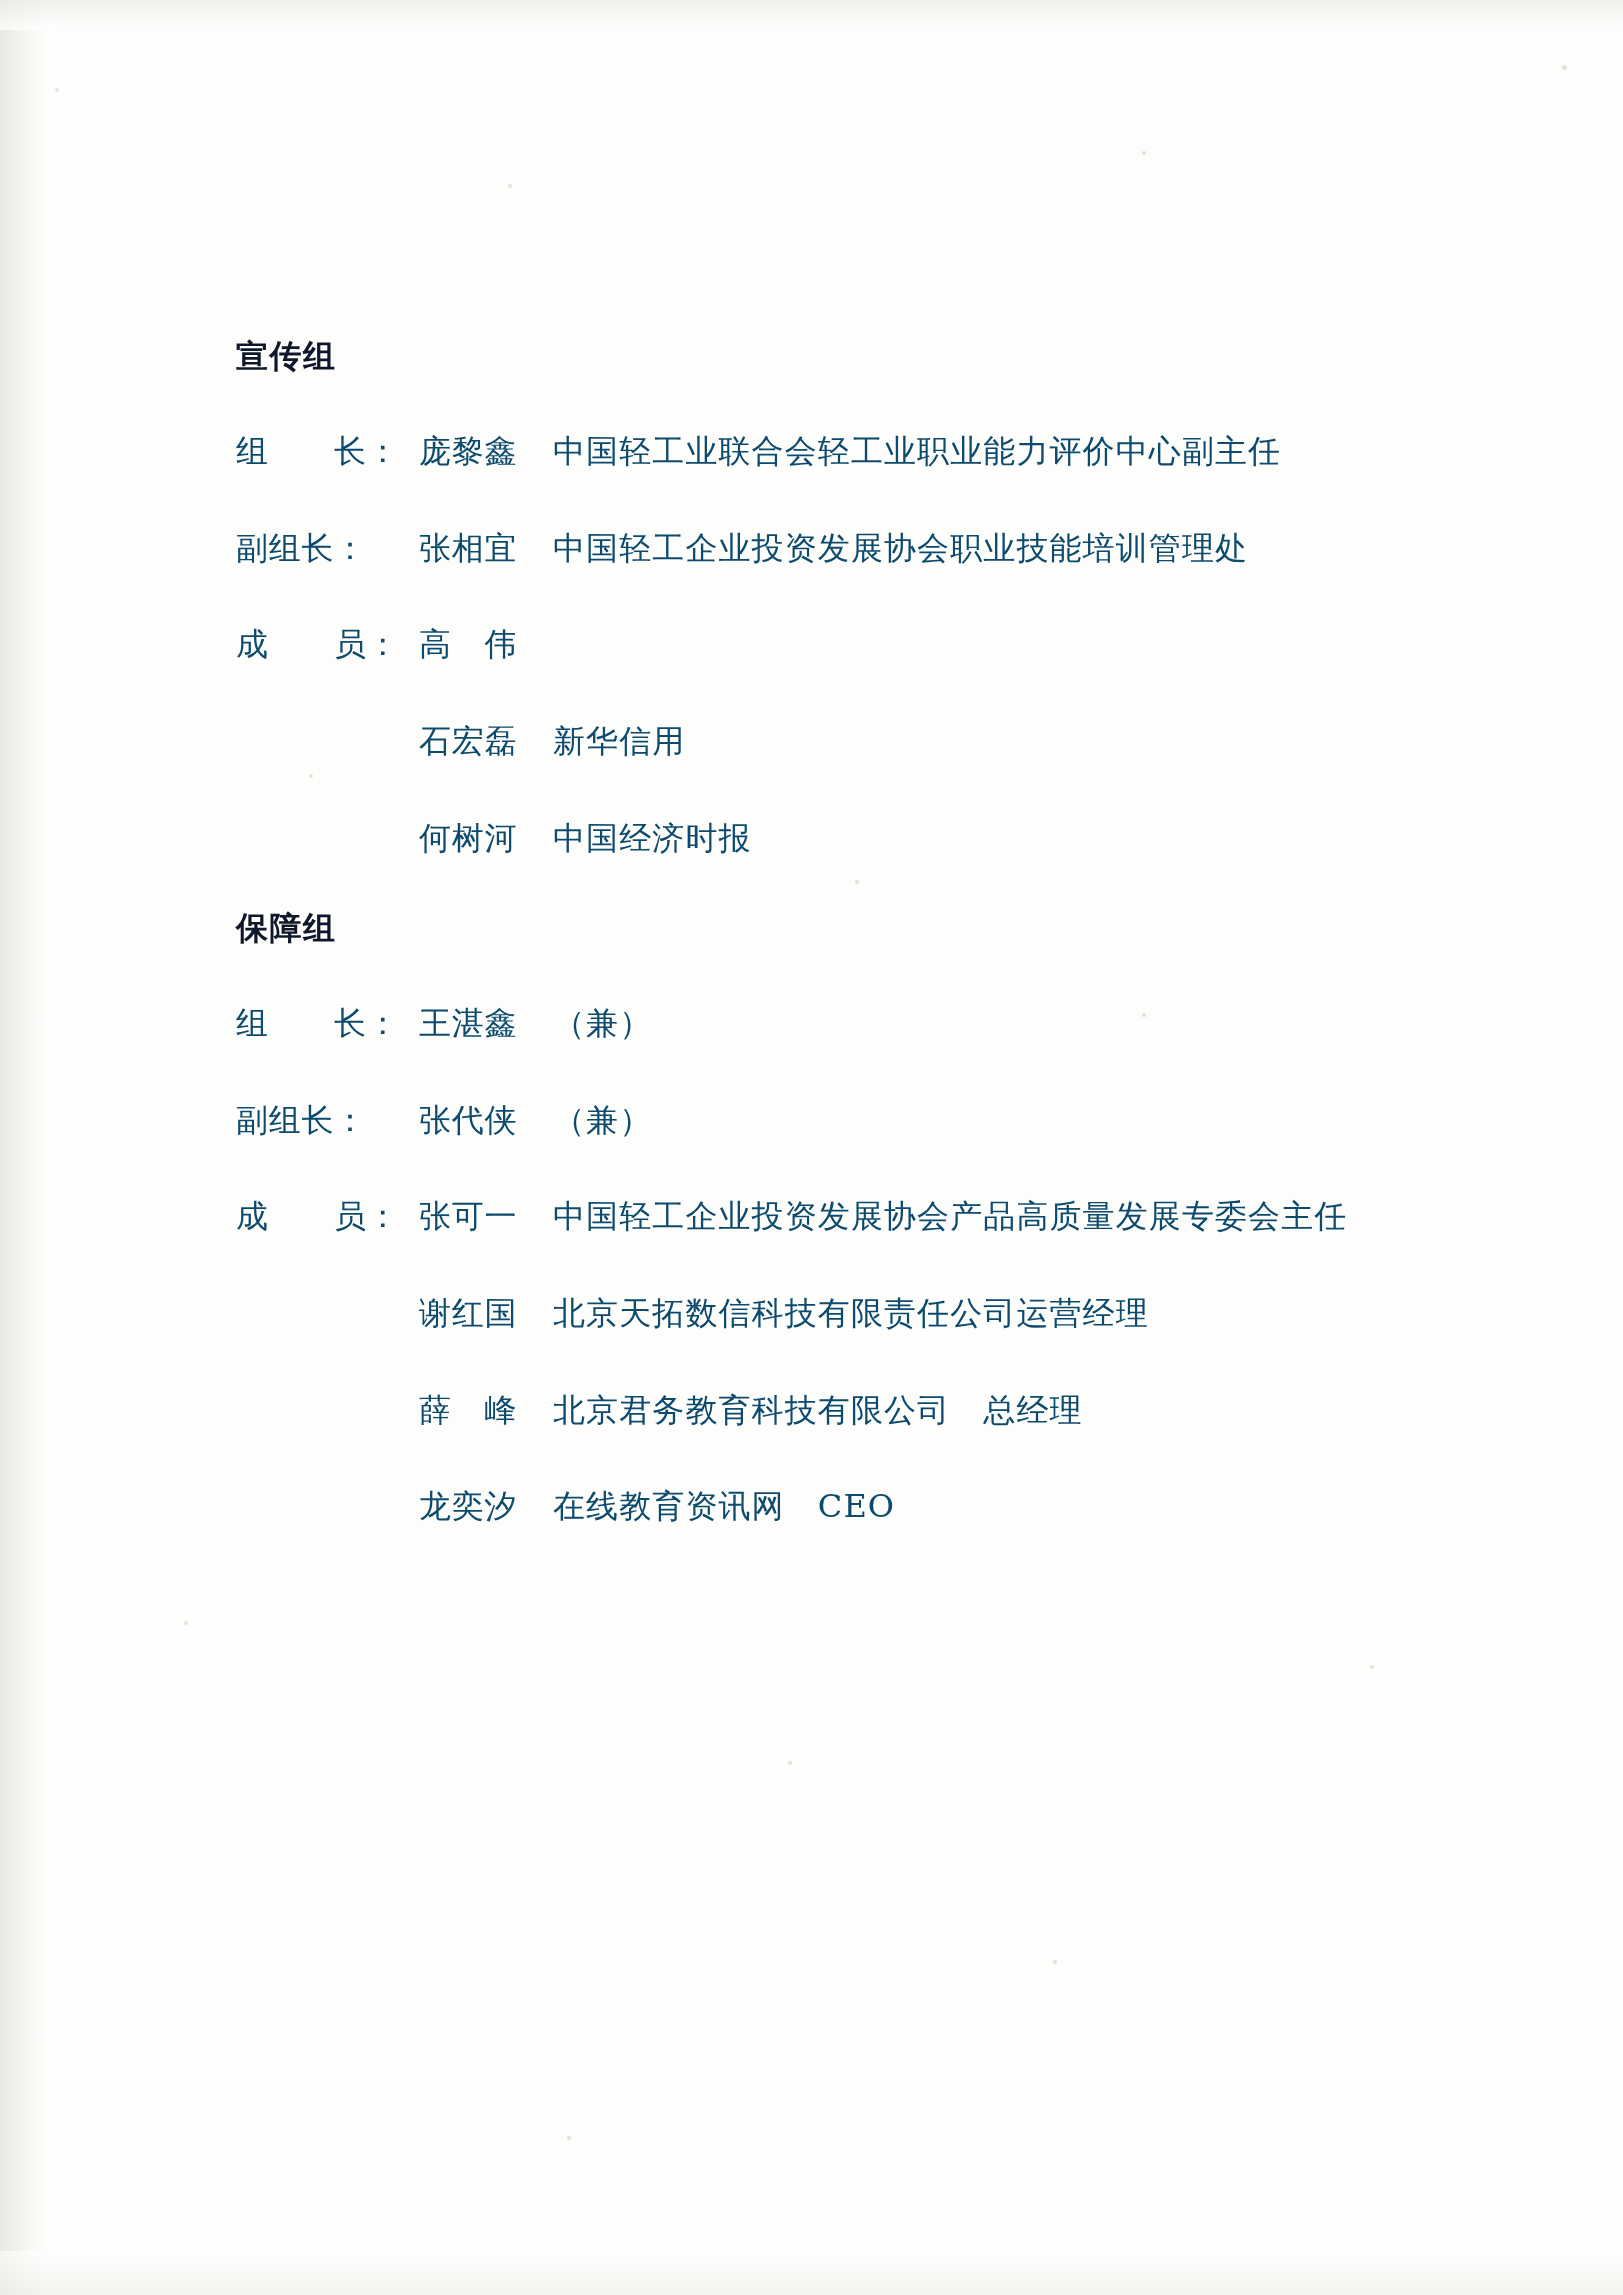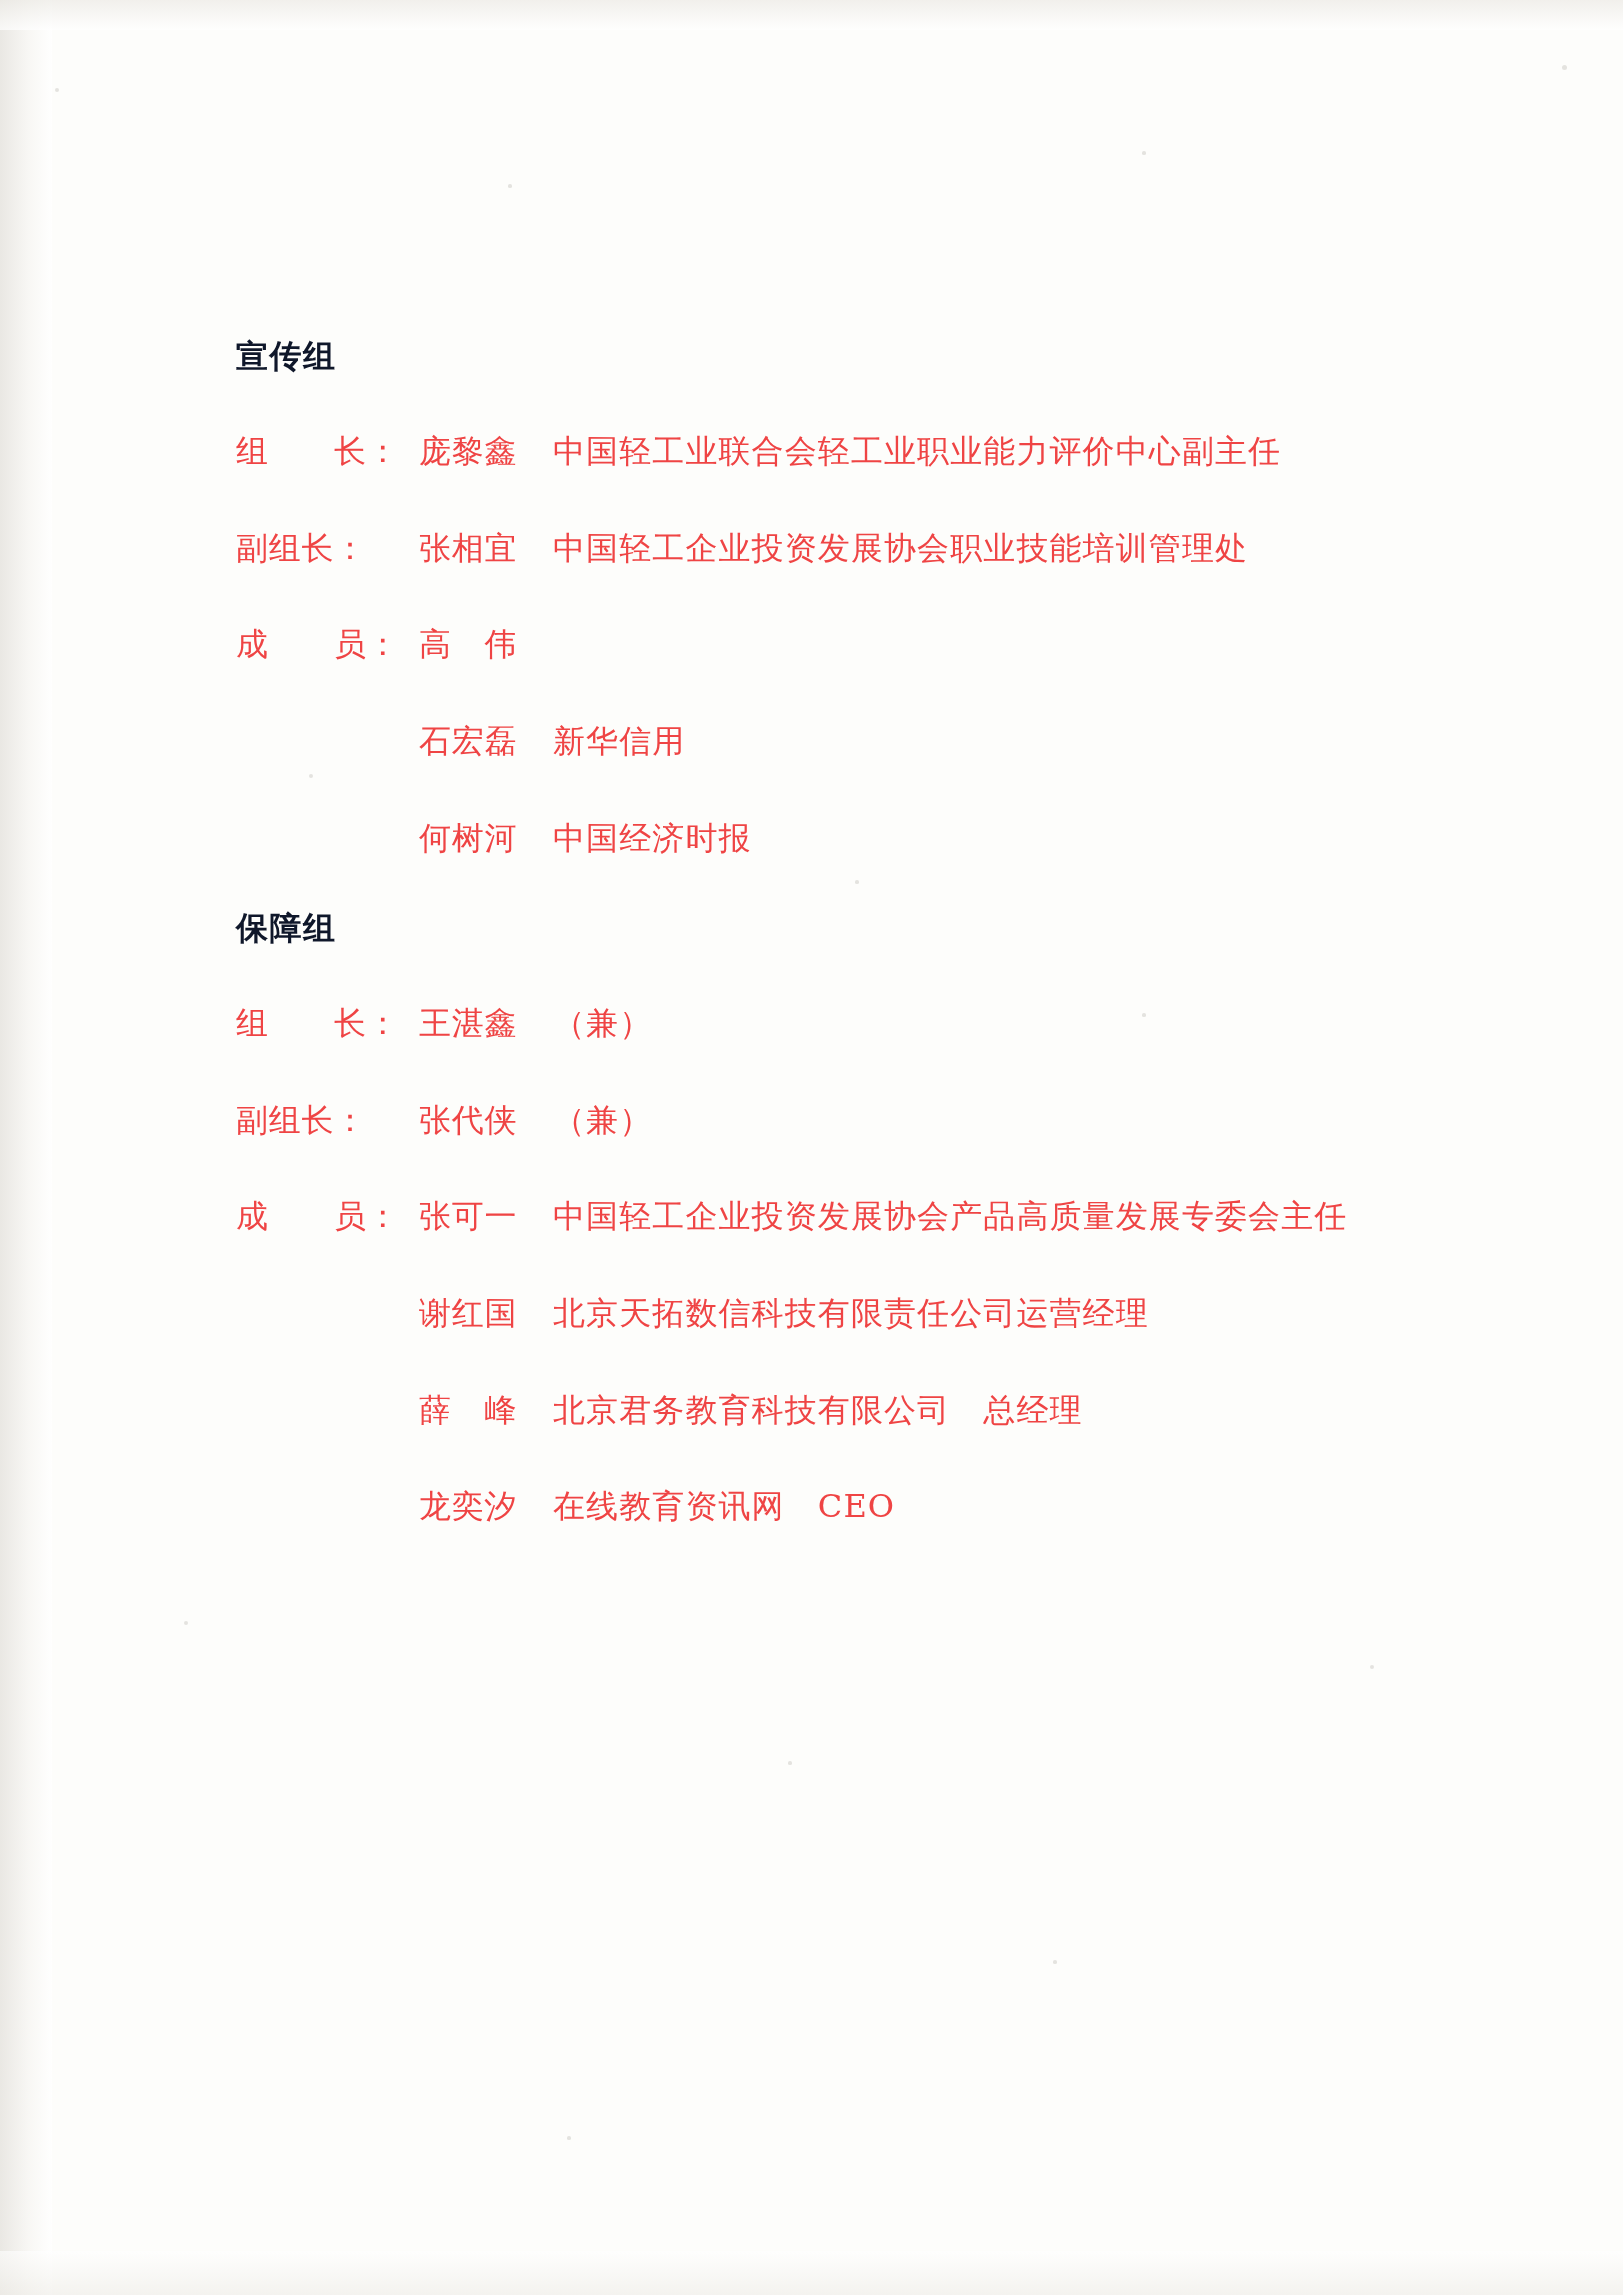--- a/index.html
+++ b/index.html
@@ -71,21 +71,21 @@
   .section-heading.second {
     margin-top: 45px;
   }
 
   .row {
     display: flex;
     align-items: center;
     font-size: 32px;
     line-height: 1.52;
     margin-bottom: 11.8px;
-    color: #ef4444;
+    color: #0c4a6e;
     margin-top: 48px;
   }
   .row .role {
     flex: 0 0 auto;
     width: 183px;
     white-space: pre;
     letter-spacing: 0.7px;
   }
   .row .role.blank {
     visibility: hidden;

